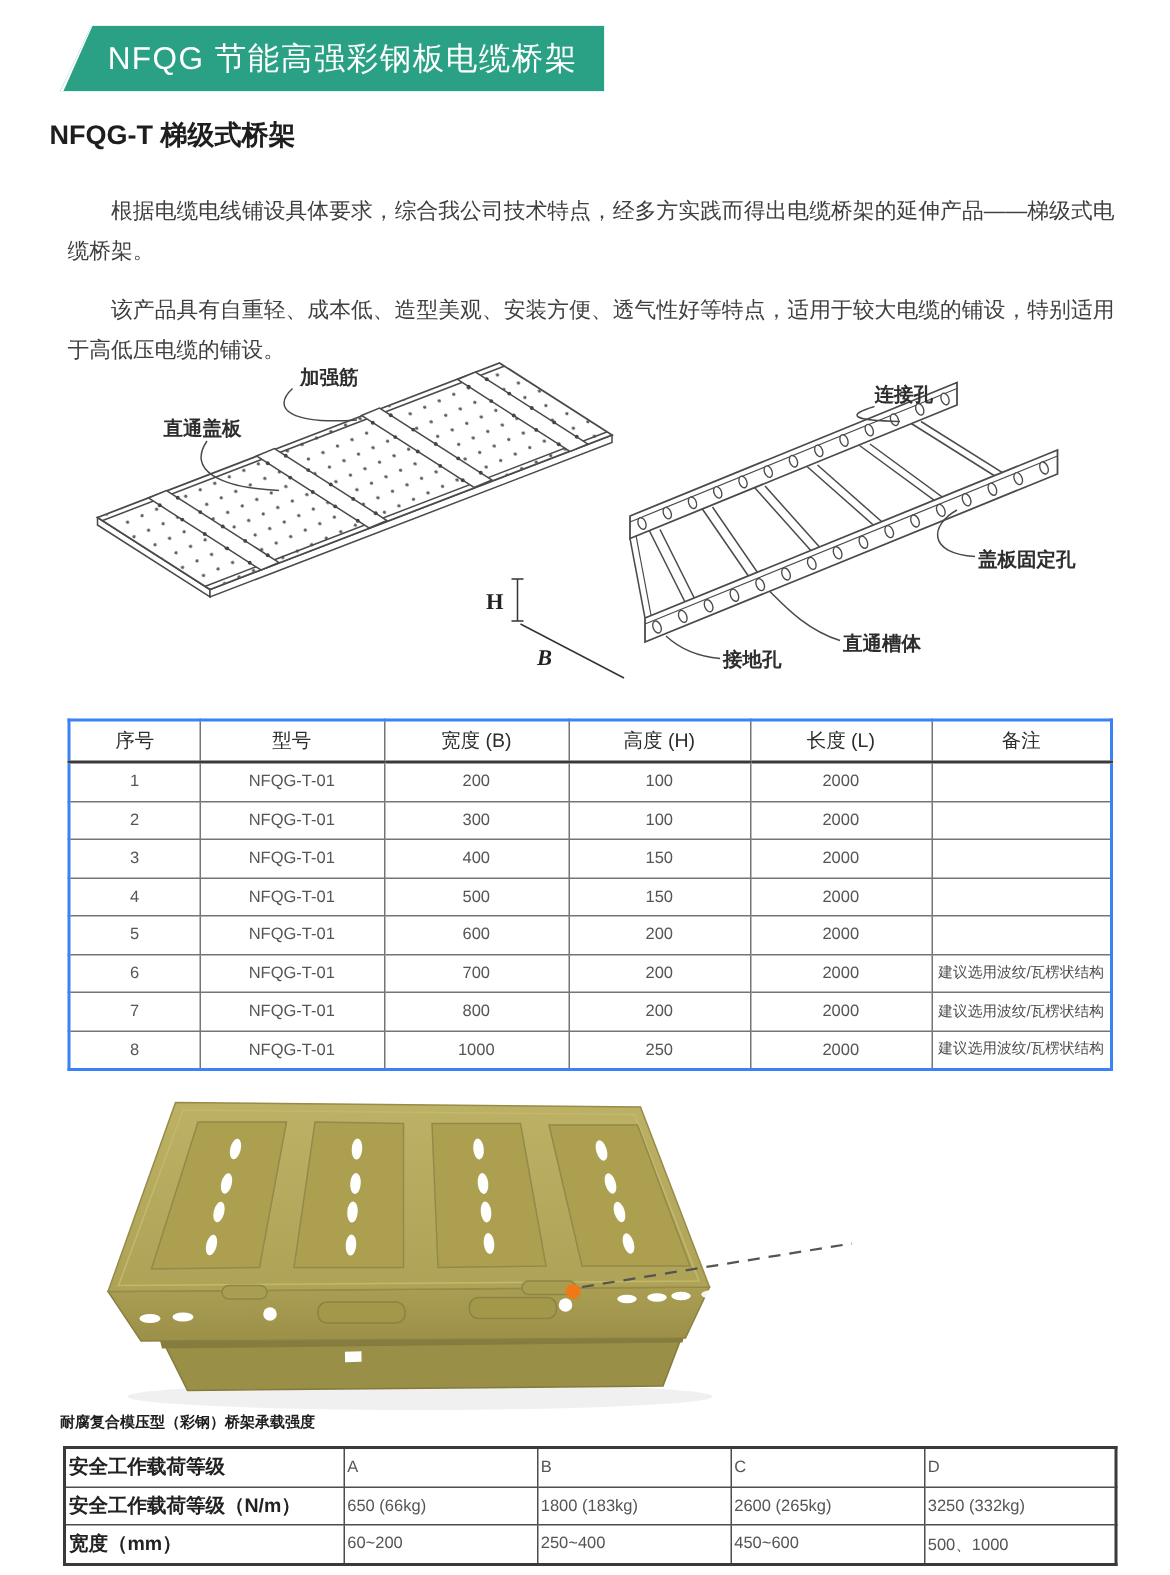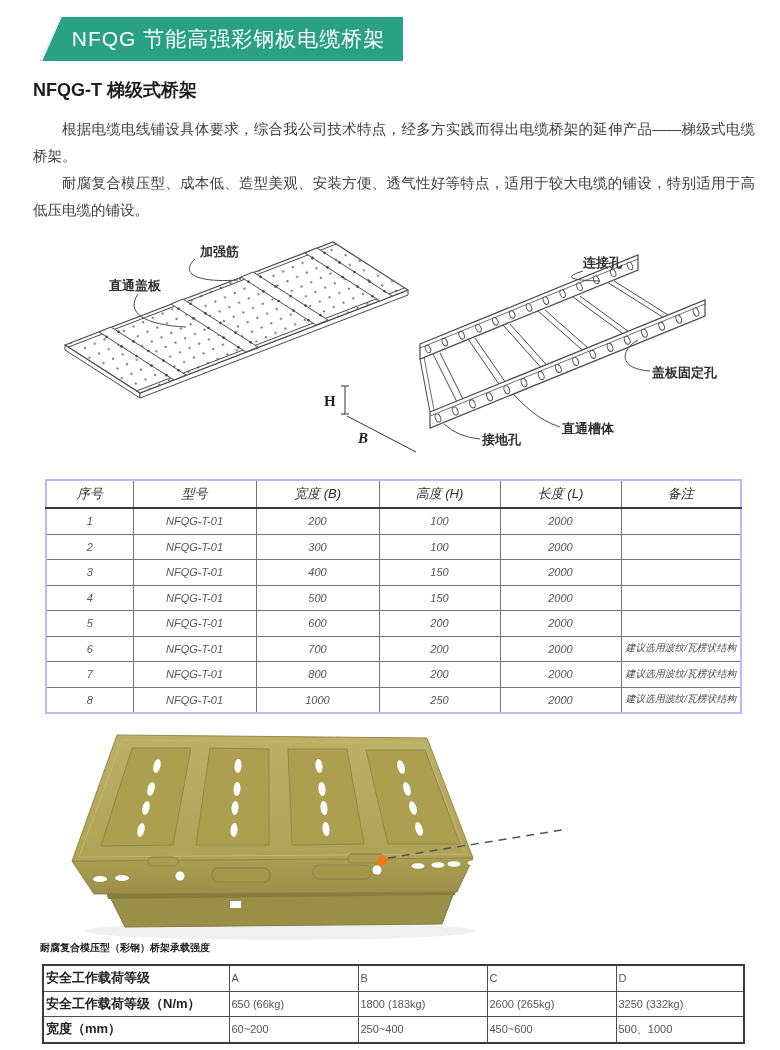--- a/index.html
+++ b/index.html
@@ -11,36 +11,36 @@
           clip-path:polygon(21px 0,100% 0,100% 100%,0 100%);
           display:flex;align-items:center;justify-content:center;}
   .banner .stripe{position:absolute;left:9px;top:-4px;width:2px;height:56px;background:#fff;
           transform:rotate(24deg);}
   .banner span{color:#fff;font-size:21px;font-weight:500;letter-spacing:1px;padding-left:14px;}
 
   
   .sec-title{position:absolute;left:33px;top:78px;margin:0;font-size:18px;font-weight:bold;color:#1e1e1e;}
   .intro{position:absolute;left:33px;top:116px;width:722px;font-size:14.5px;line-height:27px;
          text-align:justify;color:#3f3f3f;}
-  .intro p{margin:0;text-indent:2em;}
+  .intro p{margin:12px;text-indent:2em;}
 
   
   .svg-plate{position:absolute;left:45px;top:232px;}
   .svg-ladder{position:absolute;left:300px;top:240px;}
   .diag-label{font-size:13px;font-weight:600;fill:#2e2e2e;}
   .dim-label{font-family:"Liberation Serif",serif;font-size:15px;font-weight:bold;fill:#222;}
   .lead{fill:none;stroke:#4a4a4a;stroke-width:1;}
 
   
   table{border-collapse:collapse;table-layout:fixed;}
   .spec{position:absolute;left:45px;top:479px;width:695px;}
   .spec th{height:26px;font-size:13px;font-weight:500;color:#2c2c2c;background:#fff;}
   .spec td{height:24.5px;font-size:11px;color:#555;text-align:center;white-space:nowrap;overflow:hidden;}
   .spec th,.spec td{border:1px solid #757575;padding:0 2px;}
-  .spec{border:2px solid #c4b5fd;font-style:italic;}
+  .spec{border:2px solid #3b82f6;}
   .spec thead th{border-bottom:2px solid #3a3a3a;}
   .spec td.remark{font-size:9.8px;color:#4c4c4c;}
 
   
   .svg-photo{position:absolute;left:30px;top:715px;}
   .callout{position:absolute;left:575px;top:820px;width:190px;}
   .callout .c-title{font-size:16.5px;font-weight:600;color:#474741;margin:0 0 5px 0;}
   .callout .c-line{font-size:12.5px;line-height:17px;color:#595953;}
 
   
@@ -57,21 +57,21 @@
 
   <div class="banner">
     <i class="stripe"></i>
     <span>NFQG 节能高强彩钢板电缆桥架</span>
   </div>
 
   <h2 class="sec-title">NFQG-T 梯级式桥架</h2>
 
   <div class="intro">
     <p>根据电缆电线铺设具体要求，综合我公司技术特点，经多方实践而得出电缆桥架的延伸产品——梯级式电缆桥架。</p>
-    <p>耐腐复合模压型、成本低、造型美观、安装方便、透气性好等特点，适用于较大电缆的铺设，特别适用于高低压电缆的铺设。</p>
+    <p>该产品具有自重轻、成本低、造型美观、安装方便、透气性好等特点，适用于较大电缆的铺设，特别适用于高低压电缆的铺设。</p>
   </div>
 
   <svg class="svg-plate" width="370" height="175" viewBox="0 0 370 175">
     <defs>
       <pattern id="perf" width="15" height="15" patternUnits="userSpaceOnUse" patternTransform="rotate(21)">
         <circle cx="4" cy="4" r="1.1" fill="#5a5a5a"></circle>
         <circle cx="11.5" cy="11.5" r="1.1" fill="#5a5a5a"></circle>
       </pattern>
     </defs>
 

